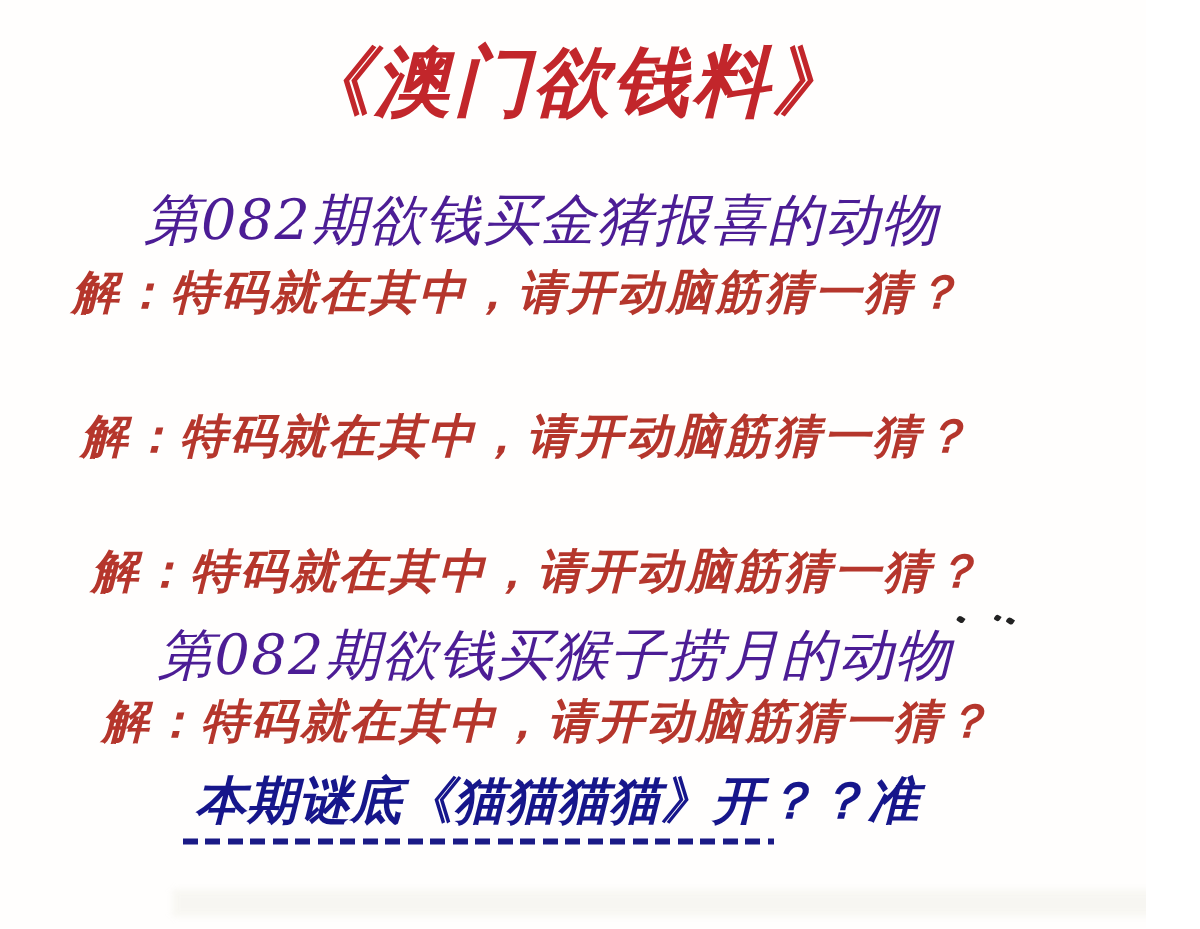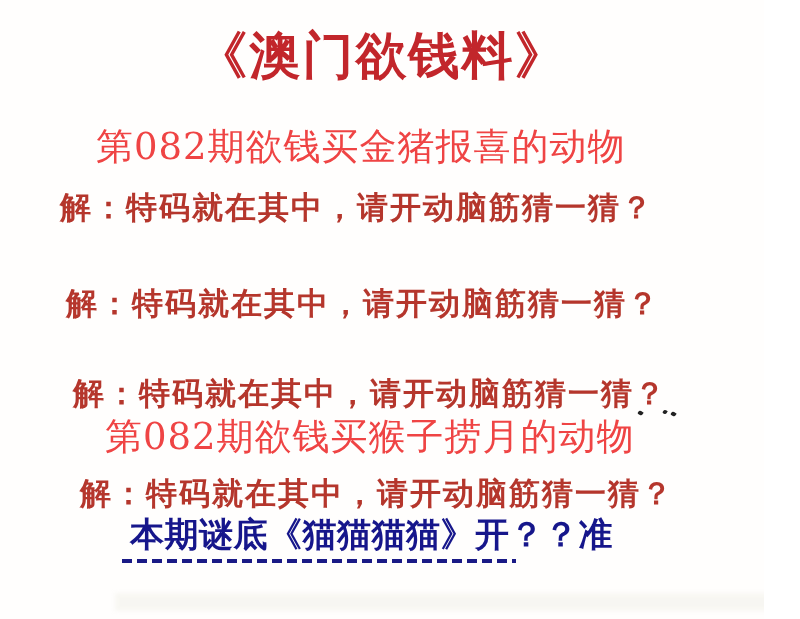--- a/index.html
+++ b/index.html
@@ -7,20 +7,21 @@
     padding: 0;
     background: #ffffff;
   }
   .page {
     position: relative;
     width: 764px;
     height: 619px;
     background: #fffefd;
     overflow: hidden;
     font-family: "DejaVu Sans", sans-serif;
+    font-style: italic;
   }
   .title {
     position: absolute;
     top: 24px;
     left: 0;
     width: 100%;
     margin: 0;
     text-align: center;
     font-family: "DejaVu Serif", serif;
     font-size: 51px;
@@ -30,27 +31,27 @@
     letter-spacing: 2px;
     white-space: nowrap;
   }
   .question {
     position: absolute;
     margin: 0;
     font-family: "DejaVu Serif", serif;
     font-size: 37px;
     line-height: 42px;
     font-weight: 500;
-    color: #ef4444;
+    color: #4c1d95;
     letter-spacing: 1px;
     white-space: nowrap;
   }
   .answer {
     position: absolute;
-    margin: 16px;
+    margin: 4px;
     font-family: "DejaVu Sans", sans-serif;
     font-size: 31px;
     line-height: 36px;
     font-weight: bold;
     color: #b5362c;
     letter-spacing: 2px;
     white-space: nowrap;
   }
   .q1 { left: 96px;  top: 126px; }
   .a1 { left: 44px;  top: 173px; }

